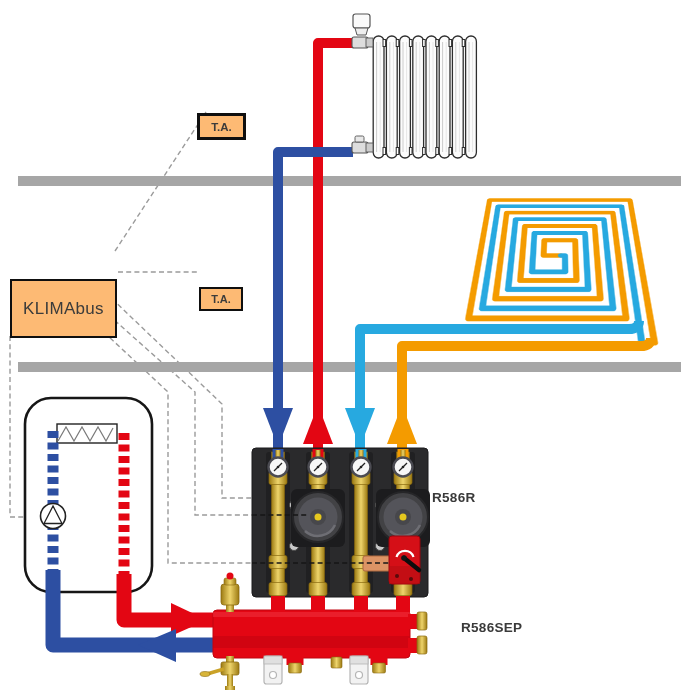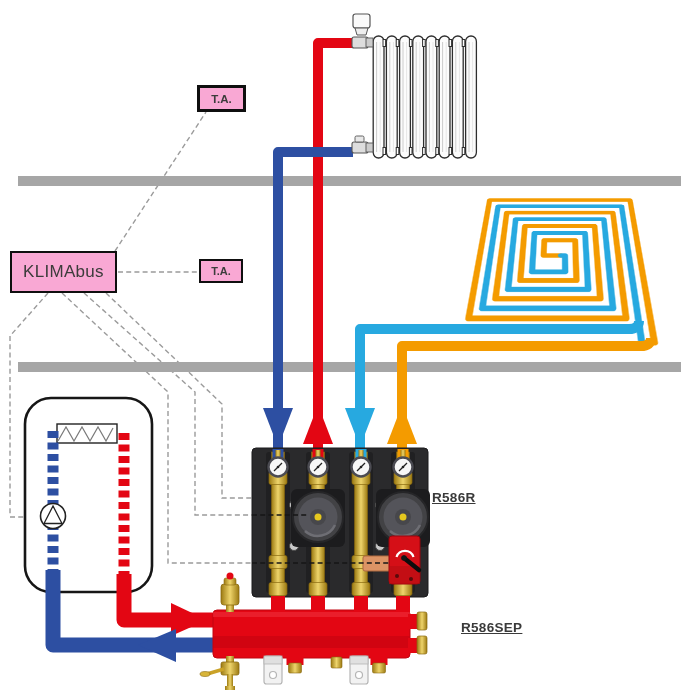--- a/index.html
+++ b/index.html
@@ -2,30 +2,30 @@
 <html><head>
 <meta charset="utf-8">
 <style>
   html,body{margin:0;padding:0;background:#fff;}
   #stage{position:relative;width:700px;height:700px;background:#fff;overflow:hidden;
          font-family:"Liberation Sans",sans-serif;}
   #mainsvg{position:absolute;left:0;top:0;z-index:2;}
   .coilwrap{position:absolute;left:431px;top:56px;width:260px;height:292px;z-index:1;}
   .coilwrap svg{transform-origin:50% 100%;
       transform:scale(0.8,0.85) perspective(420px) rotateX(33deg);}
-  .labelbox{position:absolute;z-index:3;background:#f9a8d4;display:flex;align-items:center;
-      justify-content:center;color:#3c3c3b;box-sizing:border-box;}
-  #klimabus{left:10px;top:251px;width:107px;height:42px;border:2.5px solid #0f0f0f;
+  .labelbox{position:absolute;z-index:3;background:#fdba74;display:flex;align-items:center;
+      justify-content:center;color:#3c3c3b;box-sizing:border-box;margin-top:28px;}
+  #klimabus{left:10px;top:251px;width:107px;height:59px;border:2.5px solid #0f0f0f;
       font-size:17px;letter-spacing:.3px;}
   #ta1{left:197px;top:85px;width:49px;height:27px;border:3px solid #0f0f0f;
       font-size:11.5px;font-weight:600;}
   #ta2{left:199px;top:259px;width:44px;height:24px;border:2.5px solid #0f0f0f;
       font-size:11px;font-weight:600;}
   .parttag{position:absolute;z-index:3;color:#3a3a3a;font-size:13.5px;font-weight:700;
-      letter-spacing:.3px;text-decoration:underline;}
+      letter-spacing:.3px;}
   #tag-r586r{left:432px;top:490px;}
   #tag-r586sep{left:433px;top:620px;margin-left:28px;}
 </style>
 </head>
 <body>
 
 <div id="stage">
 
   <div class="coilwrap">
     <svg width="260" height="292" viewBox="0 0 260 292">

